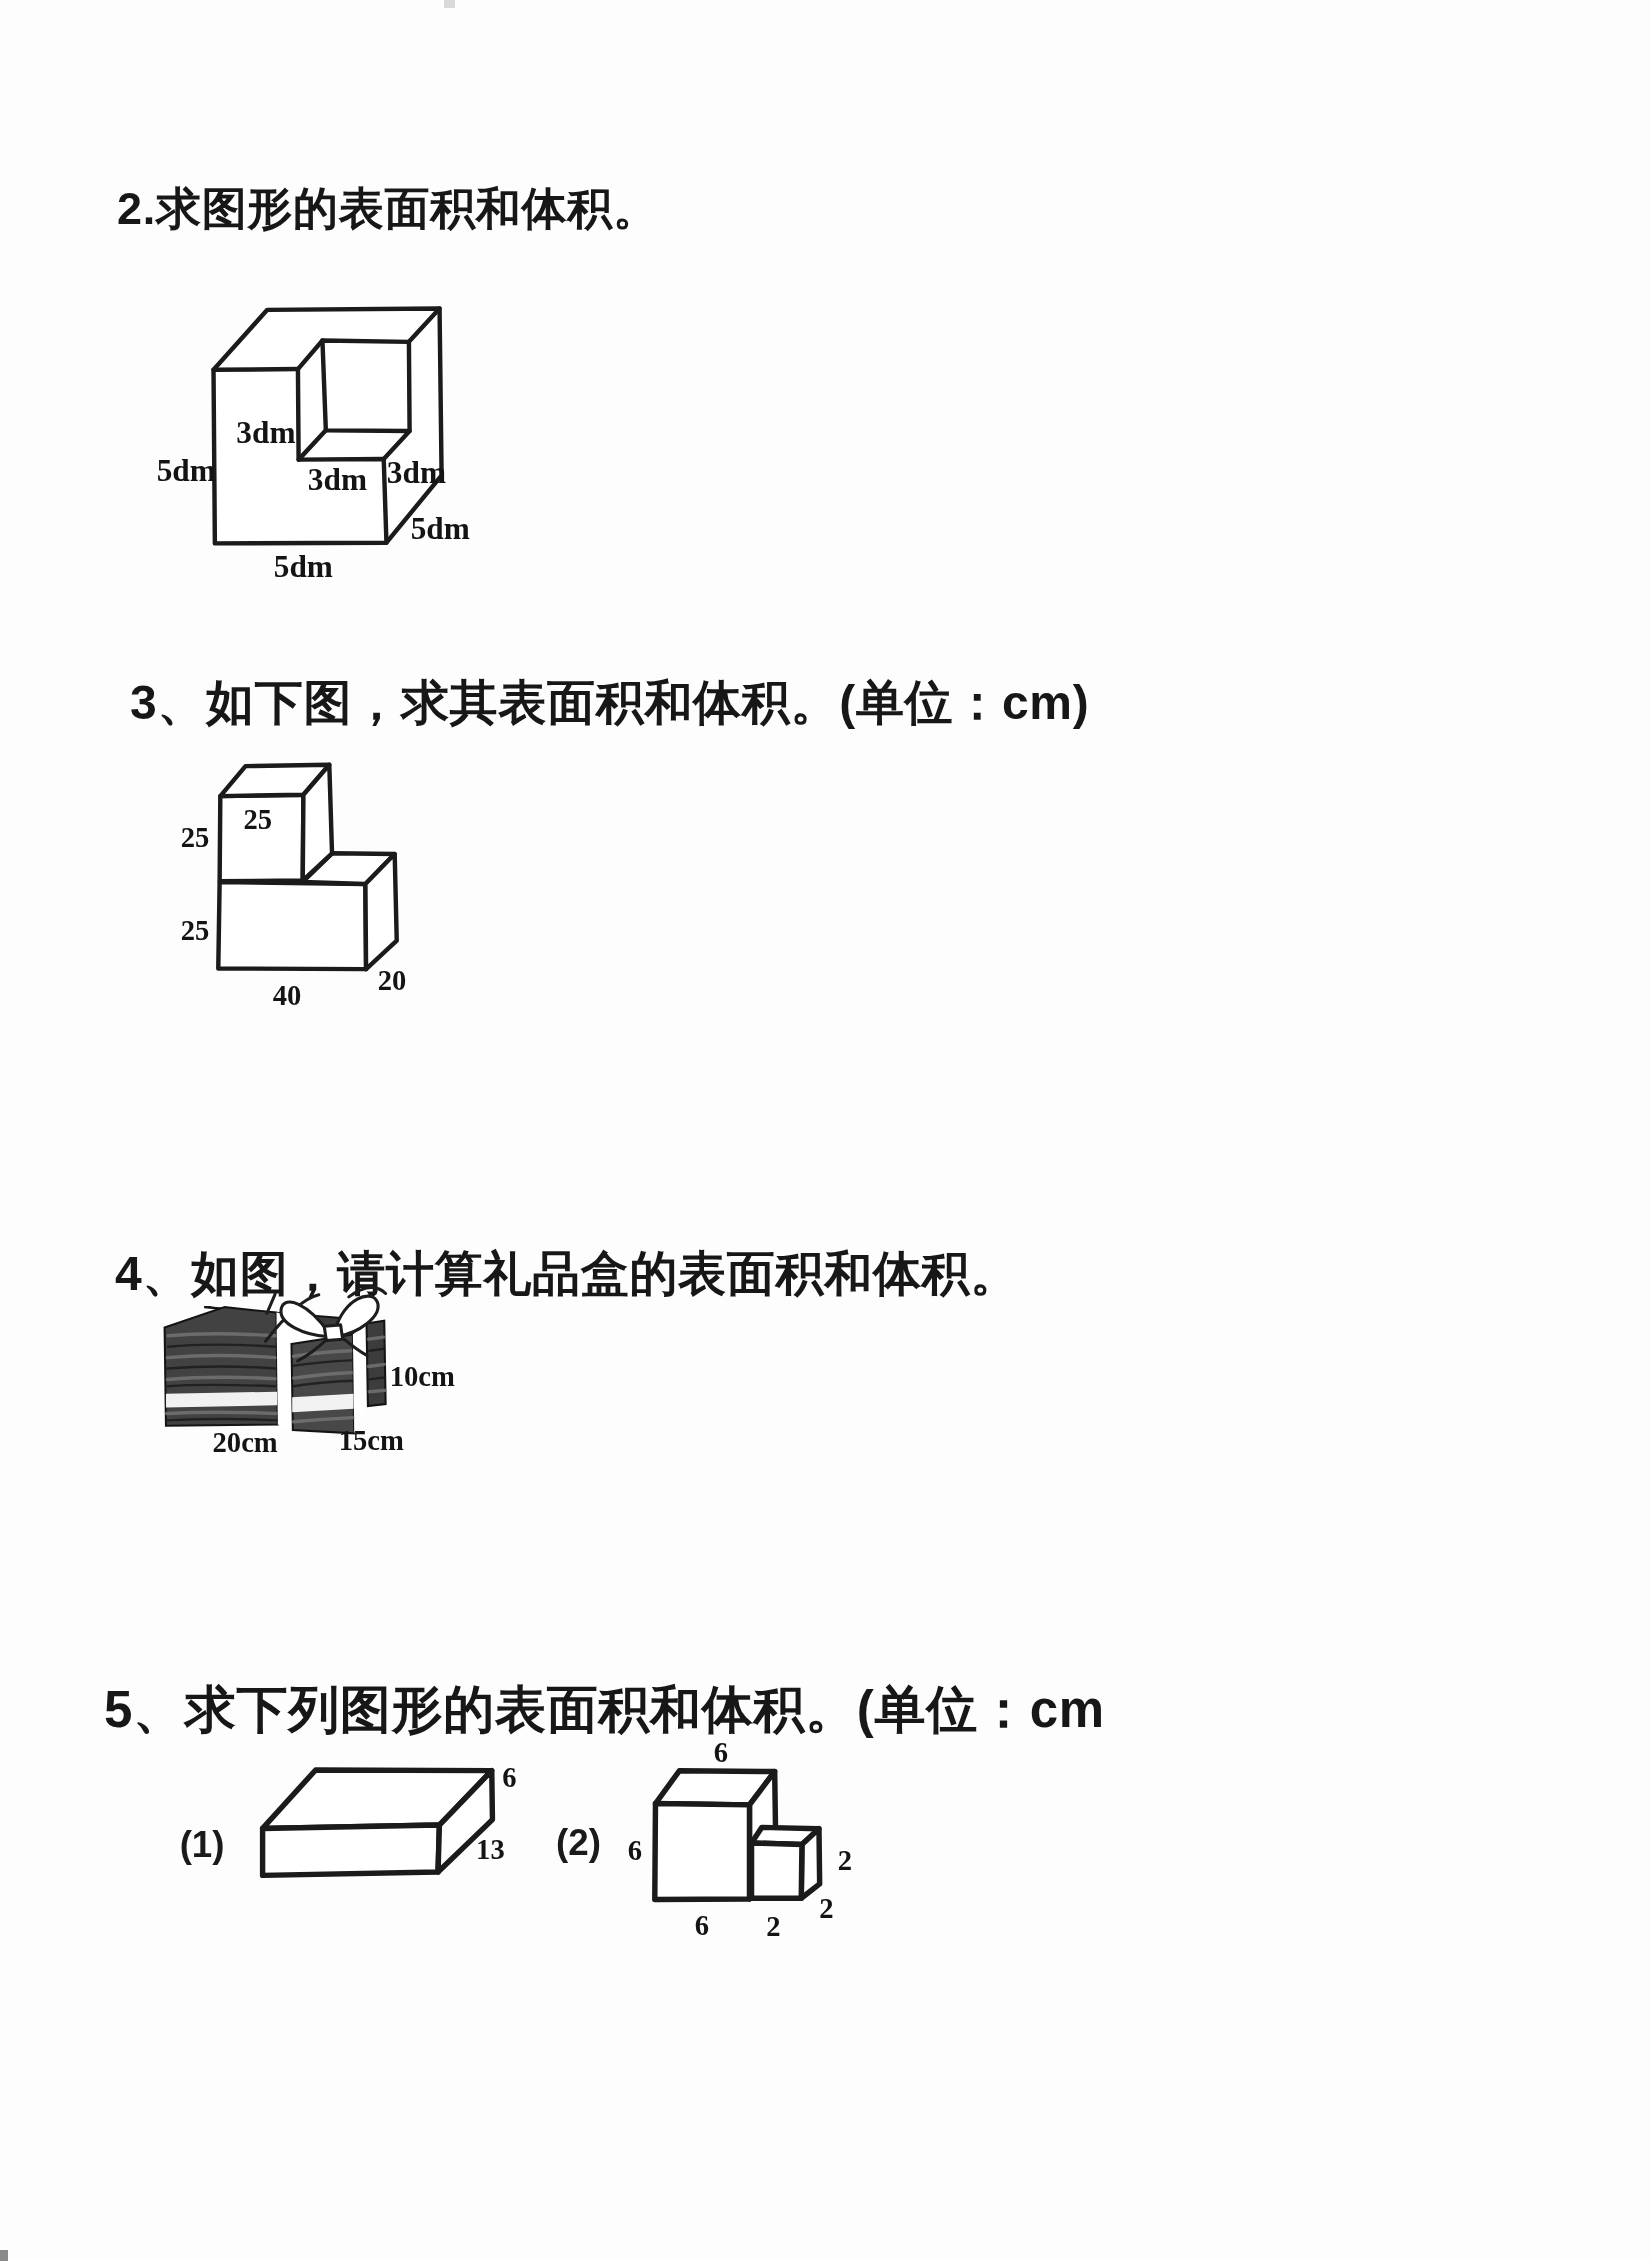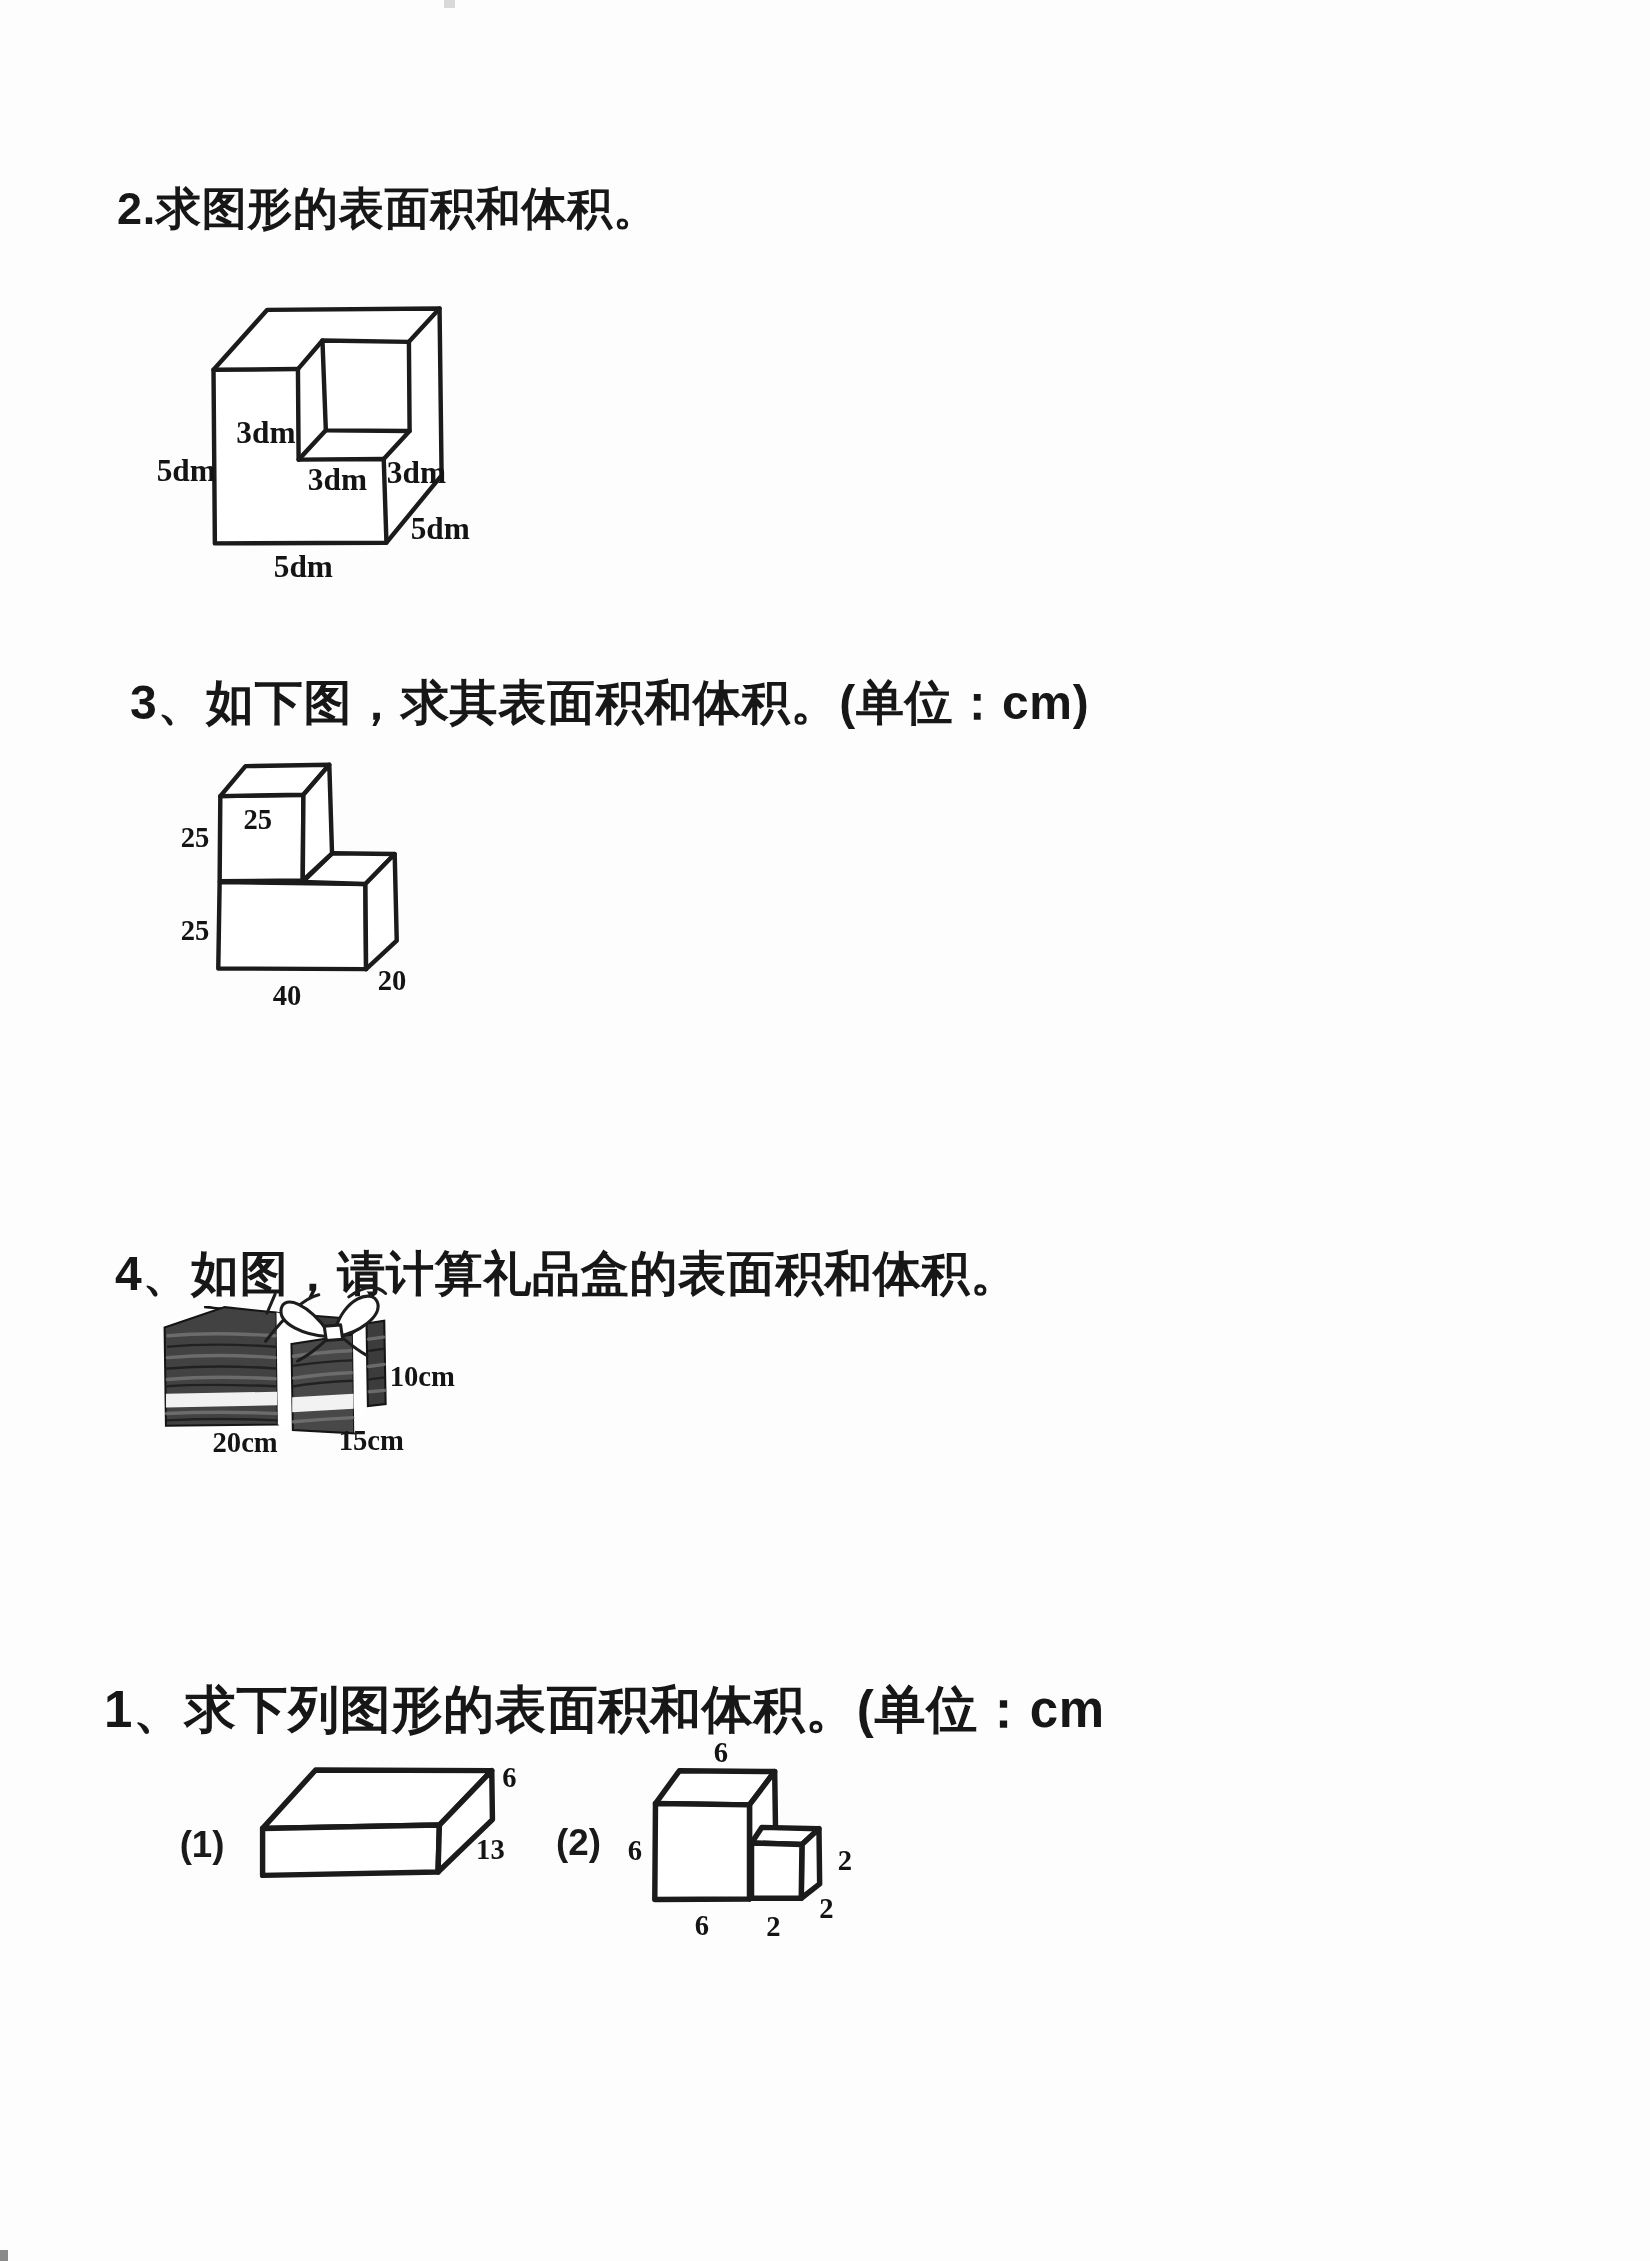--- a/index.html
+++ b/index.html
@@ -143,21 +143,21 @@
       <path class="bowstroke" d="M503,1963 C517,1975 528,1983 539,1989"></path>
     </g>
   </g>
   <g>
     <text class="dim small" x="572" y="2034" text-anchor="start">10cm</text>
     <text class="dim small" x="360" y="2130" text-anchor="middle">20cm</text>
     <text class="dim small" x="545" y="2128" text-anchor="middle">15cm</text>
   </g>
 </svg>
 
-<div class="qtitle" id="q5-title">1、求下列图形的表面积和体积。(单位：cm</div>
+<div class="qtitle" id="q5-title">5、求下列图形的表面积和体积。(单位：cm</div>
 
 <svg class="fig thick" id="fig-q5a" width="354" height="136" viewBox="255 2575 520 200">
   <text class="tag" x="296" y="2725" text-anchor="middle">(1)</text>
   <g>
     <path class="edge" d="M385,2683 L463,2597 L722,2598 L645,2678 Z"></path>
     <path class="edge" d="M385,2683 L645,2678 L643,2747 L385,2752 Z"></path>
     <path class="edge" d="M645,2678 L722,2598 L723,2670 L643,2747 Z"></path>
   </g>
   <g>
     <text class="dim small" x="748" y="2622" text-anchor="middle">6</text>

